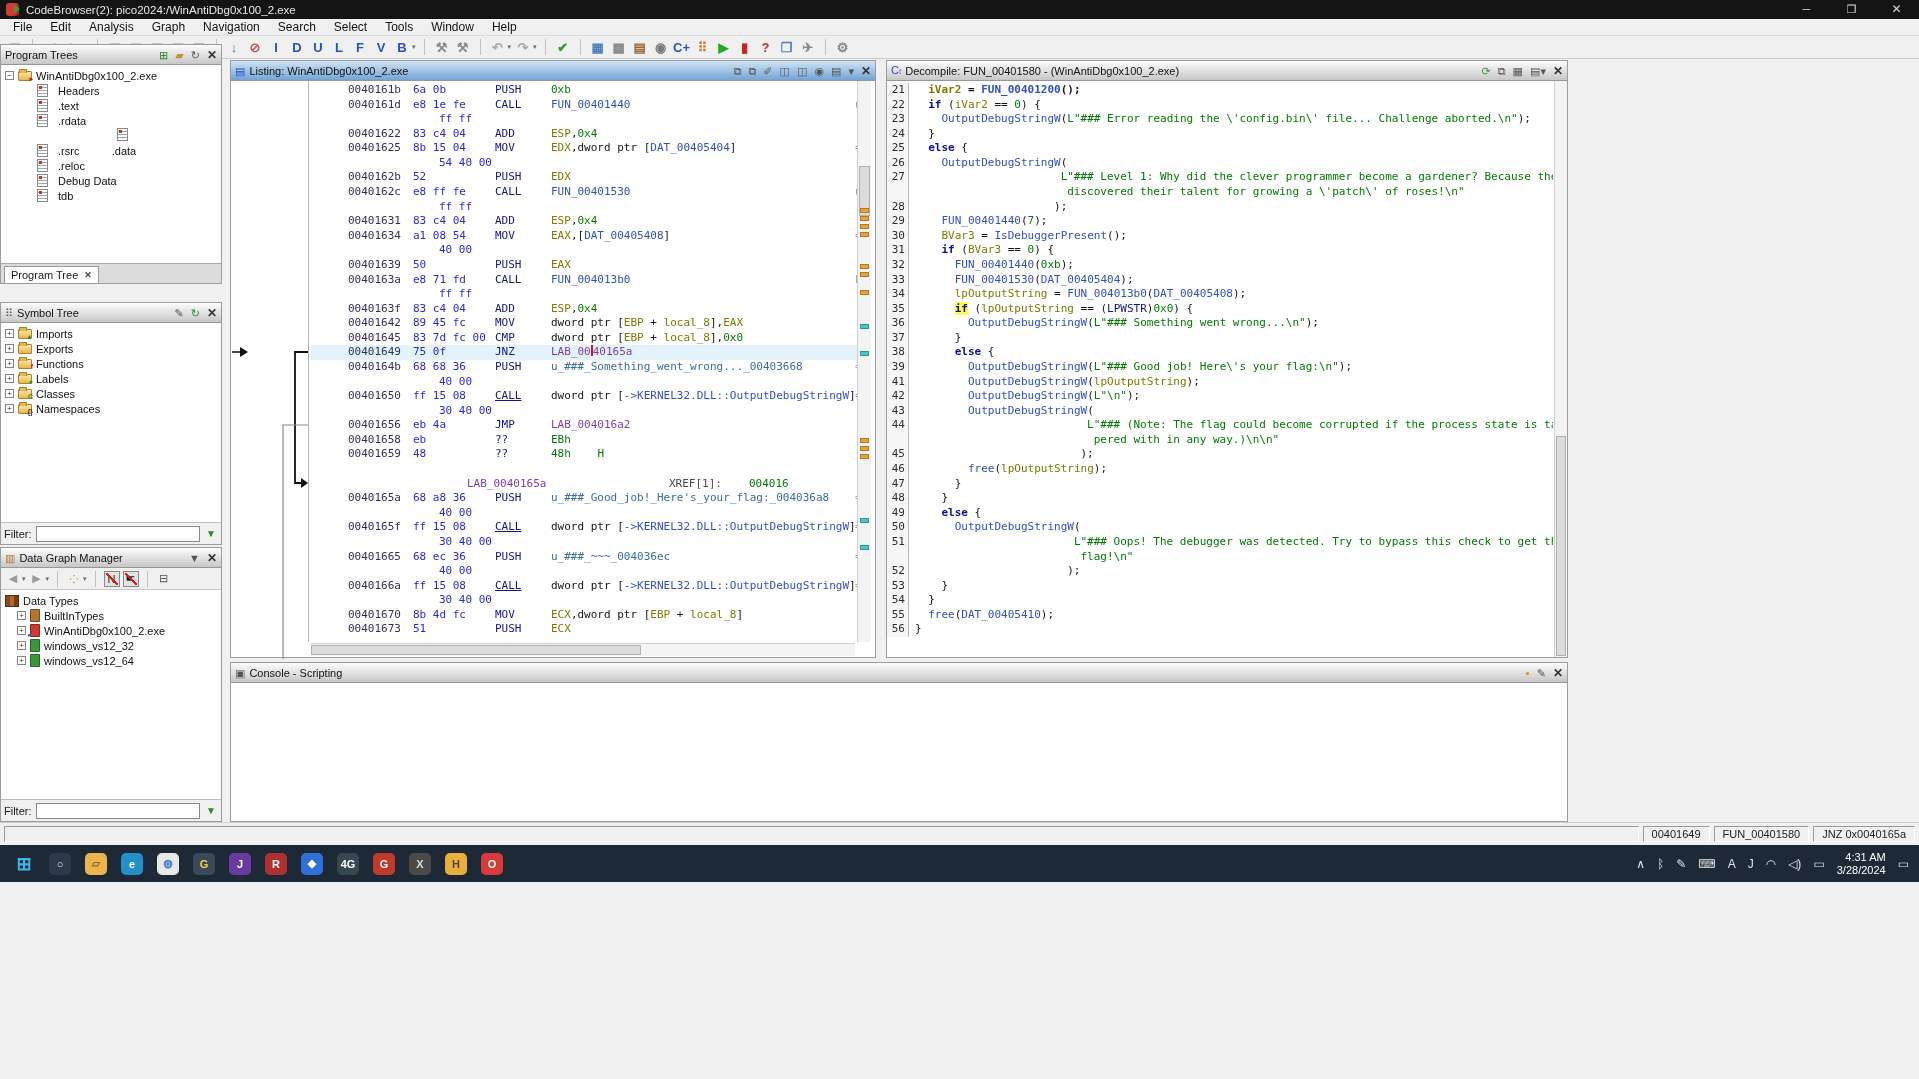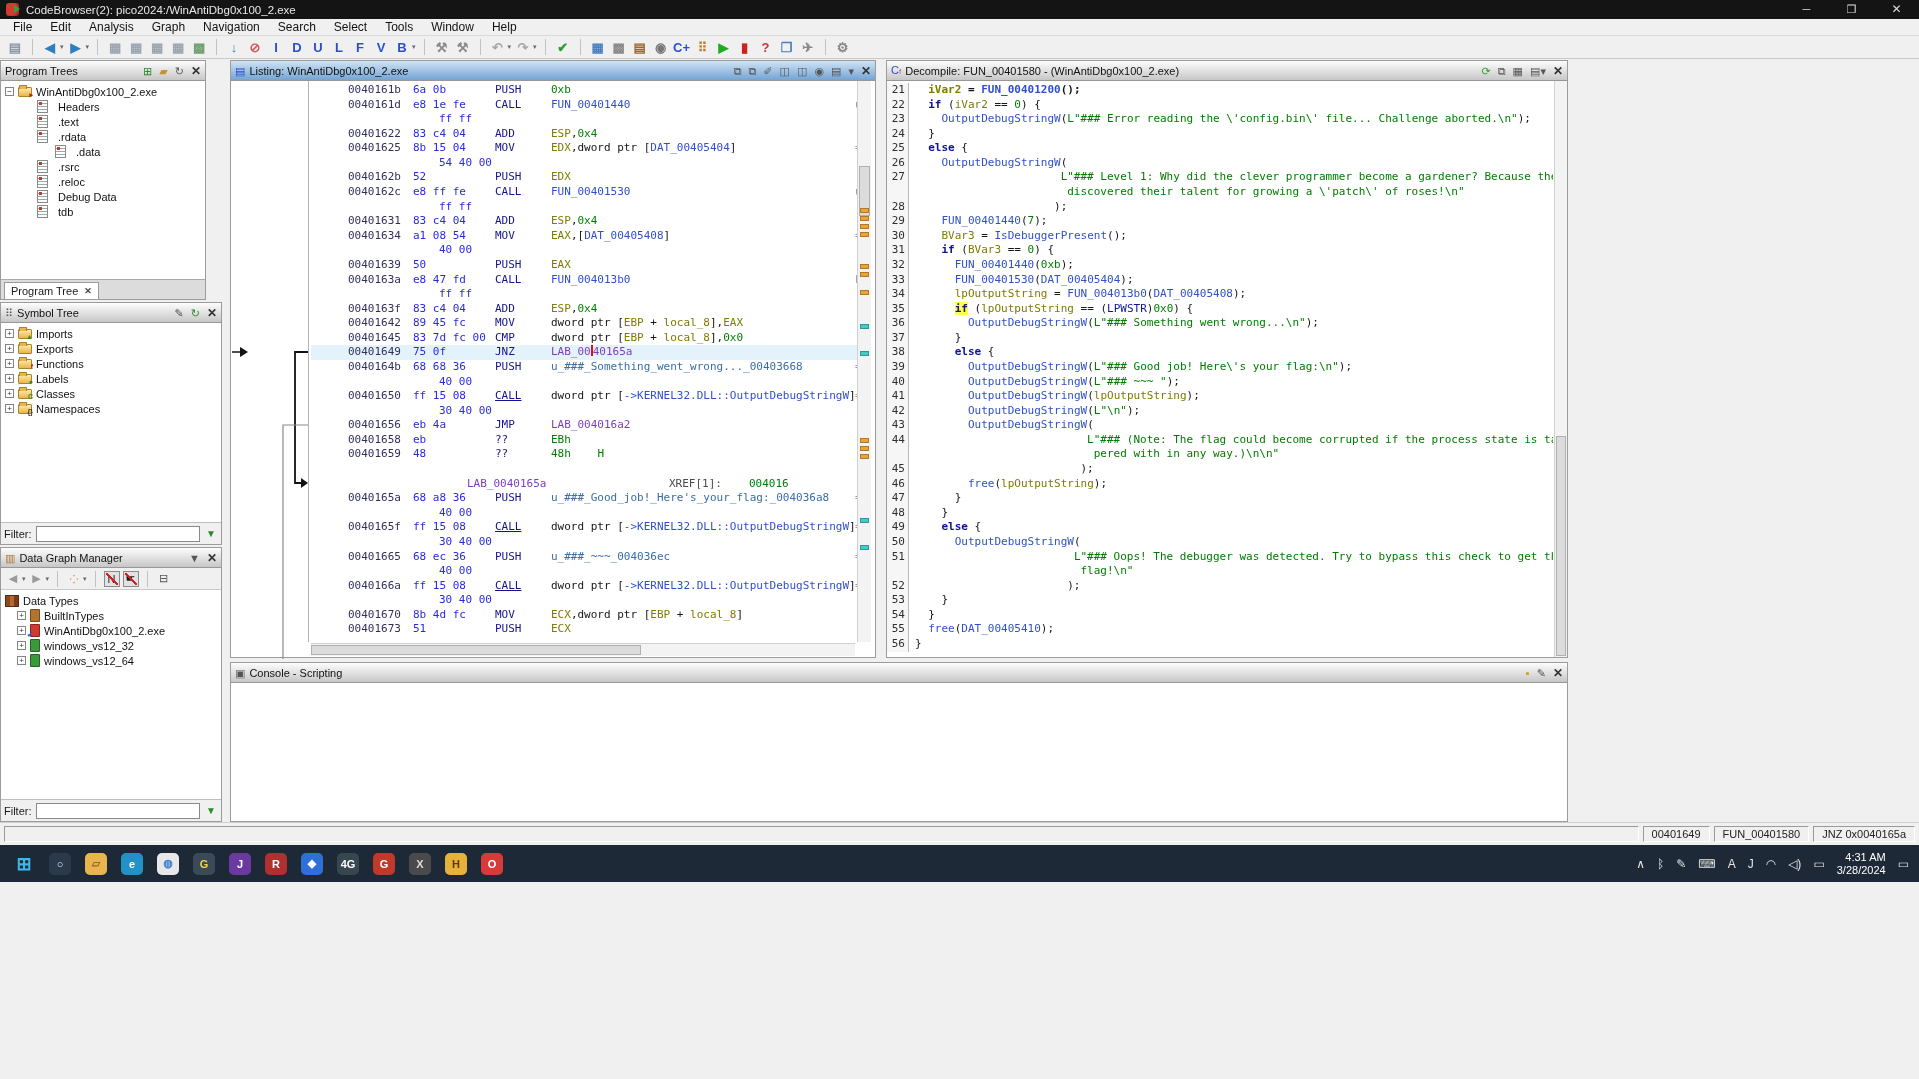--- a/index.html
+++ b/index.html
@@ -191,21 +191,21 @@
     <div class="tbi" style="color: rgb(204, 119, 34);">⠿</div>
     <div class="tbi" style="color: rgb(31, 170, 31);">▶</div>
     <div class="tbi" style="color: rgb(204, 34, 34);">▮</div>
     <div class="tbi" style="color: rgb(204, 51, 51);">?</div>
     <div class="tbi" style="color: rgb(74, 127, 191);">❒</div>
     <div class="tbi" style="color: rgb(136, 136, 136);">✈</div>
     <div class="tbsep"></div>
     <div class="tbi" style="color: rgb(136, 136, 136);">⚙</div>
   </div>
 
-<div class="panel" id="program-trees" style="left:0;top:60px;width:206px;height:240px">
+<div class="panel" id="program-trees" style="left:0;top:44px;width:222px;height:240px">
   <div class="phead">
     <span>Program Trees</span>
     <span class="picons">
       <span class="pic" style="color:#2a8a2a">⊞</span>
       <span class="pic" style="color:#c8922e">▰</span>
       <span class="pic">↻</span>
       <span class="pic x">✕</span>
     </span>
   </div>
   <div class="tree" id="pt-tree">
@@ -221,21 +221,21 @@
         <span style="padding-left: 6px;">Headers</span>
       </div>
       <div class="trow" style="padding-left: 34px;">
         <span class="page"></span>
         <span style="padding-left: 6px;">.text</span>
       </div>
       <div class="trow" style="padding-left: 34px;">
         <span class="page"></span>
         <span style="padding-left: 6px;">.rdata</span>
       </div>
-      <div class="trow" style="padding-left: 52px;">
+      <div class="trow" style="padding-left: 20px; flex-direction: column;">
         <span class="page"></span>
         <span style="padding-left: 6px;">.data</span>
       </div>
       <div class="trow" style="padding-left: 34px;">
         <span class="page"></span>
         <span style="padding-left: 6px;">.rsrc</span>
       </div>
       <div class="trow" style="padding-left: 34px;">
         <span class="page"></span>
         <span style="padding-left: 6px;">.reloc</span>
@@ -408,21 +408,21 @@
       <div class="lrow"><span class="f la" style="left: 37px;">00401622</span><span class="f lb" style="left: 102px;">83 c4 04</span><span class="f lmn" style="left: 184px;">ADD</span><span class="f " style="left: 240px;"><span class="c-r">ESP</span><span class="c-p">,</span><span class="c-n">0x4</span></span></div>
       <div class="lrow"><span class="f la" style="left: 37px;">00401625</span><span class="f lb" style="left: 102px;">8b 15 04</span><span class="f lmn" style="left: 184px;">MOV</span><span class="f " style="left: 240px;"><span class="c-r">EDX</span><span class="c-p">,dword ptr [</span><span class="c-g">DAT_00405404</span><span class="c-p">]</span></span><span class="f lc" style="left: 544px;">= ?</span></div>
       <div class="lrow"><span class="f lb" style="left: 128px;">54 40 00</span></div>
       <div class="lrow"><span class="f la" style="left: 37px;">0040162b</span><span class="f lb" style="left: 102px;">52</span><span class="f lmn" style="left: 184px;">PUSH</span><span class="f " style="left: 240px;"><span class="c-r">EDX</span></span></div>
       <div class="lrow"><span class="f la" style="left: 37px;">0040162c</span><span class="f lb" style="left: 102px;">e8 ff fe</span><span class="f lmn" style="left: 184px;">CALL</span><span class="f " style="left: 240px;"><span class="c-g">FUN_00401530</span></span><span class="f lc" style="left: 544px;">und</span></div>
       <div class="lrow"><span class="f lb" style="left: 128px;">ff ff</span></div>
       <div class="lrow"><span class="f la" style="left: 37px;">00401631</span><span class="f lb" style="left: 102px;">83 c4 04</span><span class="f lmn" style="left: 184px;">ADD</span><span class="f " style="left: 240px;"><span class="c-r">ESP</span><span class="c-p">,</span><span class="c-n">0x4</span></span></div>
       <div class="lrow"><span class="f la" style="left: 37px;">00401634</span><span class="f lb" style="left: 102px;">a1 08 54</span><span class="f lmn" style="left: 184px;">MOV</span><span class="f " style="left: 240px;"><span class="c-r">EAX</span><span class="c-p">,[</span><span class="c-g">DAT_00405408</span><span class="c-p">]</span></span><span class="f lc" style="left: 544px;">= ?</span></div>
       <div class="lrow"><span class="f lb" style="left: 128px;">40 00</span></div>
       <div class="lrow"><span class="f la" style="left: 37px;">00401639</span><span class="f lb" style="left: 102px;">50</span><span class="f lmn" style="left: 184px;">PUSH</span><span class="f " style="left: 240px;"><span class="c-r">EAX</span></span></div>
-      <div class="lrow"><span class="f la" style="left: 37px;">0040163a</span><span class="f lb" style="left: 102px;">e8 47 fd</span><span class="f lmn" style="left: 184px;">CALL</span><span class="f " style="left: 240px;"><span class="c-g">FUN_004013b0</span></span><span class="f lc" style="left: 544px;">LPW</span></div>
+      <div class="lrow"><span class="f la" style="left: 37px;">0040163a</span><span class="f lb" style="left: 102px;">e8 71 fd</span><span class="f lmn" style="left: 184px;">CALL</span><span class="f " style="left: 240px;"><span class="c-g">FUN_004013b0</span></span><span class="f lc" style="left: 544px;">LPW</span></div>
       <div class="lrow"><span class="f lb" style="left: 128px;">ff ff</span></div>
       <div class="lrow"><span class="f la" style="left: 37px;">0040163f</span><span class="f lb" style="left: 102px;">83 c4 04</span><span class="f lmn" style="left: 184px;">ADD</span><span class="f " style="left: 240px;"><span class="c-r">ESP</span><span class="c-p">,</span><span class="c-n">0x4</span></span></div>
       <div class="lrow"><span class="f la" style="left: 37px;">00401642</span><span class="f lb" style="left: 102px;">89 45 fc</span><span class="f lmn" style="left: 184px;">MOV</span><span class="f " style="left: 240px;"><span class="c-p">dword ptr [</span><span class="c-r">EBP</span><span class="c-p"> + </span><span class="c-v">local_8</span><span class="c-p">],</span><span class="c-r">EAX</span></span></div>
       <div class="lrow"><span class="f la" style="left: 37px;">00401645</span><span class="f lb" style="left: 102px;">83 7d fc 00</span><span class="f lmn" style="left: 184px;">CMP</span><span class="f " style="left: 240px;"><span class="c-p">dword ptr [</span><span class="c-r">EBP</span><span class="c-p"> + </span><span class="c-v">local_8</span><span class="c-p">],</span><span class="c-n">0x0</span></span></div>
       <div class="lrow hl"><span class="f la" style="left: 37px;">00401649</span><span class="f lb" style="left: 102px;">75 0f</span><span class="f lmn" style="left: 184px;">JNZ</span><span class="f " style="left: 240px;"><span class="c-l">LAB_00</span><span class="cursor"></span><span class="c-l">40165a</span></span></div>
       <div class="lrow"><span class="f la" style="left: 37px;">0040164b</span><span class="f lb" style="left: 102px;">68 68 36</span><span class="f lmn" style="left: 184px;">PUSH</span><span class="f " style="left: 240px;"><span class="c-s">u_###_Something_went_wrong..._00403668</span></span><span class="f lc" style="left: 544px;">= u</span></div>
       <div class="lrow"><span class="f lb" style="left: 128px;">40 00</span></div>
       <div class="lrow"><span class="f la" style="left: 37px;">00401650</span><span class="f lb" style="left: 102px;">ff 15 08</span><span class="f lmn ul" style="left: 184px;">CALL</span><span class="f " style="left: 240px;"><span class="c-p">dword ptr [</span><span class="c-g">-&gt;KERNEL32.DLL::OutputDebugStringW</span><span class="c-p">]</span></span><span class="f lc" style="left: 544px;">= 0</span></div>
       <div class="lrow"><span class="f lb" style="left: 128px;">30 40 00</span></div>
       <div class="lrow"><span class="f la" style="left: 37px;">00401656</span><span class="f lb" style="left: 102px;">eb 4a</span><span class="f lmn" style="left: 184px;">JMP</span><span class="f " style="left: 240px;"><span class="c-l">LAB_004016a2</span></span></div>
@@ -490,21 +490,20 @@
       <div class="drow"><span class="dnum">30</span><span class="dcode" style="padding-left: 26.48px;"><span class="d-v">BVar3</span><span class="d-p"> = </span><span class="d-f">IsDebuggerPresent</span><span class="d-p">();</span></span></div>
       <div class="drow"><span class="dnum">31</span><span class="dcode" style="padding-left: 26.48px;"><span class="d-k">if</span><span class="d-p"> (</span><span class="d-v">BVar3</span><span class="d-p"> == </span><span class="d-n">0</span><span class="d-p">) {</span></span></div>
       <div class="drow"><span class="dnum">32</span><span class="dcode" style="padding-left: 39.72px;"><span class="d-f">FUN_00401440</span><span class="d-p">(</span><span class="d-n">0xb</span><span class="d-p">);</span></span></div>
       <div class="drow"><span class="dnum">33</span><span class="dcode" style="padding-left: 39.72px;"><span class="d-f">FUN_00401530</span><span class="d-p">(</span><span class="d-g">DAT_00405404</span><span class="d-p">);</span></span></div>
       <div class="drow"><span class="dnum">34</span><span class="dcode" style="padding-left: 39.72px;"><span class="d-v">lpOutputString</span><span class="d-p"> = </span><span class="d-f">FUN_004013b0</span><span class="d-p">(</span><span class="d-g">DAT_00405408</span><span class="d-p">);</span></span></div>
       <div class="drow"><span class="dnum">35</span><span class="dcode" style="padding-left: 39.72px;"><span class="d-hl">if</span><span class="d-p"> (</span><span class="d-v">lpOutputString</span><span class="d-p"> == (</span><span class="d-t">LPWSTR</span><span class="d-p">)</span><span class="d-n">0x0</span><span class="d-p">) {</span></span></div>
       <div class="drow"><span class="dnum">36</span><span class="dcode" style="padding-left: 52.96px;"><span class="d-f">OutputDebugStringW</span><span class="d-p">(</span><span class="d-s">L"### Something went wrong...\n"</span><span class="d-p">);</span></span></div>
       <div class="drow"><span class="dnum">37</span><span class="dcode" style="padding-left: 39.72px;"><span class="d-p">}</span></span></div>
       <div class="drow"><span class="dnum">38</span><span class="dcode" style="padding-left: 39.72px;"><span class="d-k">else</span><span class="d-p"> {</span></span></div>
       <div class="drow"><span class="dnum">39</span><span class="dcode" style="padding-left: 52.96px;"><span class="d-f">OutputDebugStringW</span><span class="d-p">(</span><span class="d-s">L"### Good job! Here\'s your flag:\n"</span><span class="d-p">);</span></span></div>
-      <div class="drow"><span class="dnum">40</span><span class="dcode" style="padding-left: 52.96px;"><span class="d-f">OutputDebugStringW</span><span class="d-p">(</span><span class="d-s">L"### ~~~ "</span><span class="d-p">);</span></span></div>
       <div class="drow"><span class="dnum">41</span><span class="dcode" style="padding-left: 52.96px;"><span class="d-f">OutputDebugStringW</span><span class="d-p">(</span><span class="d-v">lpOutputString</span><span class="d-p">);</span></span></div>
       <div class="drow"><span class="dnum">42</span><span class="dcode" style="padding-left: 52.96px;"><span class="d-f">OutputDebugStringW</span><span class="d-p">(</span><span class="d-s">L"\n"</span><span class="d-p">);</span></span></div>
       <div class="drow"><span class="dnum">43</span><span class="dcode" style="padding-left: 52.96px;"><span class="d-f">OutputDebugStringW</span><span class="d-p">(</span></span></div>
       <div class="drow"><span class="dnum">44</span><span class="dcode" style="padding-left: 172.12px;"><span class="d-s">L"### (Note: The flag could become corrupted if the process state is tam</span></span></div>
       <div class="drow"><span class="dnum"></span><span class="dcode" style="padding-left: 178.74px;"><span class="d-s">pered with in any way.)\n\n"</span></span></div>
       <div class="drow"><span class="dnum">45</span><span class="dcode" style="padding-left: 165.5px;"><span class="d-p">);</span></span></div>
       <div class="drow"><span class="dnum">46</span><span class="dcode" style="padding-left: 52.96px;"><span class="d-f">free</span><span class="d-p">(</span><span class="d-v">lpOutputString</span><span class="d-p">);</span></span></div>
       <div class="drow"><span class="dnum">47</span><span class="dcode" style="padding-left: 39.72px;"><span class="d-p">}</span></span></div>
       <div class="drow"><span class="dnum">48</span><span class="dcode" style="padding-left: 26.48px;"><span class="d-p">}</span></span></div>
       <div class="drow"><span class="dnum">49</span><span class="dcode" style="padding-left: 26.48px;"><span class="d-k">else</span><span class="d-p"> {</span></span></div>

